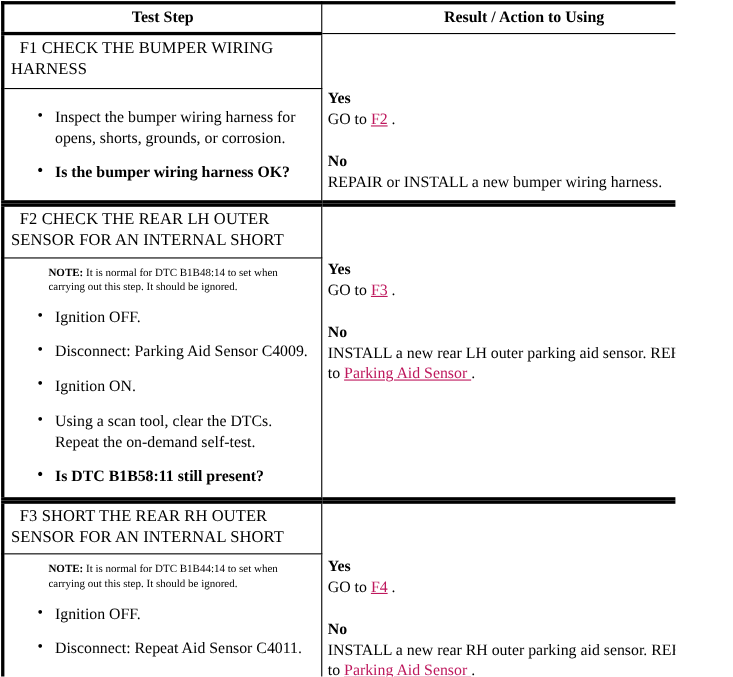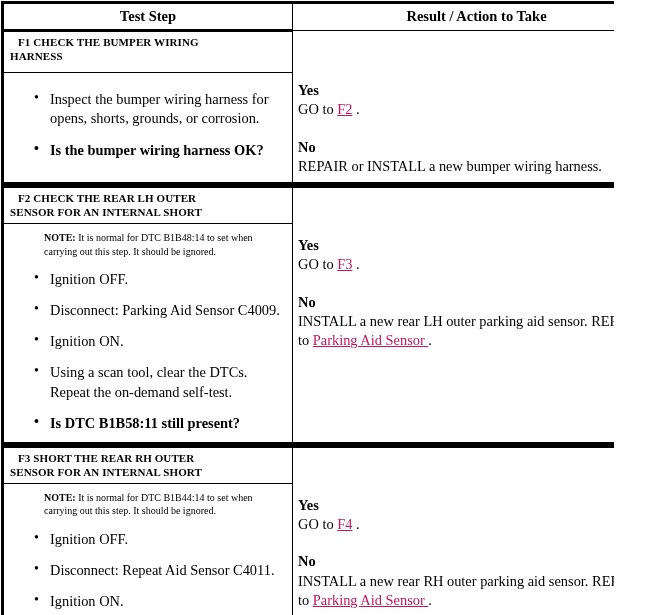--- a/index.html
+++ b/index.html
@@ -53,22 +53,22 @@
     border-right: 1px solid #000000;
     padding: 0;
     height: 0;
     line-height: 0;
     font-size: 0;
   }
 
   td.step-title {
     border: 1px solid #000000;
     border-top: 3px solid #000000;
-    font-weight: bold;
-    font-size: 11px;
+    font-weight: normal;
+    font-size: 15px;
     line-height: 1.28;
     padding: 3px 4px 4px 6px;
     vertical-align: top;
     letter-spacing: 0.1px;
     margin-left: 42px;
   }
   td.step-title .indent-first { padding-left: 8px; }
 
   td.step-body {
     border: 1px solid #000000;
@@ -141,21 +141,21 @@
 
   <table class="dtable">
     <colgroup>
       <col class="c-step">
       <col class="c-result">
     </colgroup>
     <tbody>
 
       <tr>
         <td class="hdr-cell">Test Step</td>
-        <td class="hdr-cell">Result / Action to Take</td>
+        <td class="hdr-cell">Result / Action to Using</td>
       </tr>
 
       <tr>
         <td class="step-title">
           <div class="indent-first">F1 CHECK THE BUMPER WIRING</div>
           <div>HARNESS</div>
         </td>
         <td class="result-cell first-block" rowspan="2">
           <div class="result-inner">
             <div class="result-pad-top"></div>

